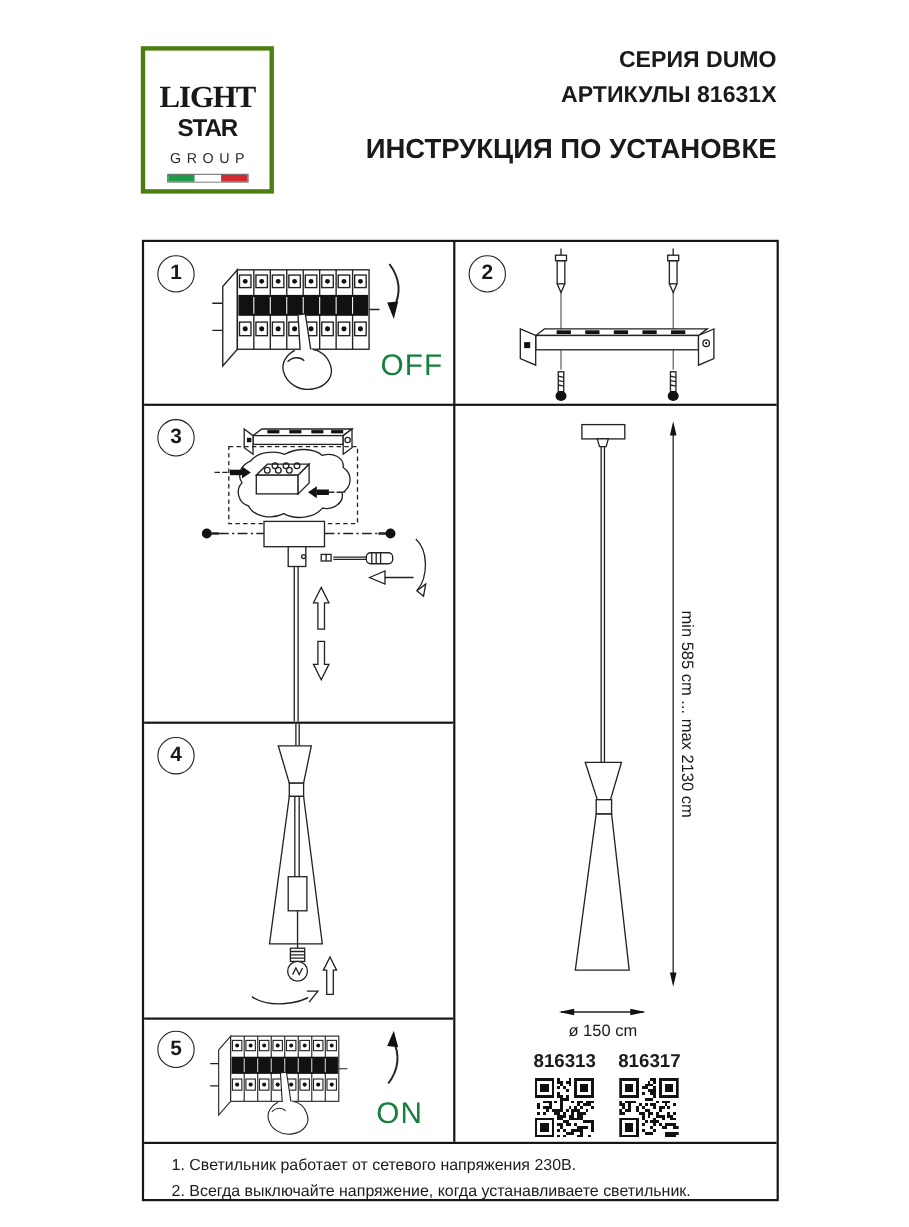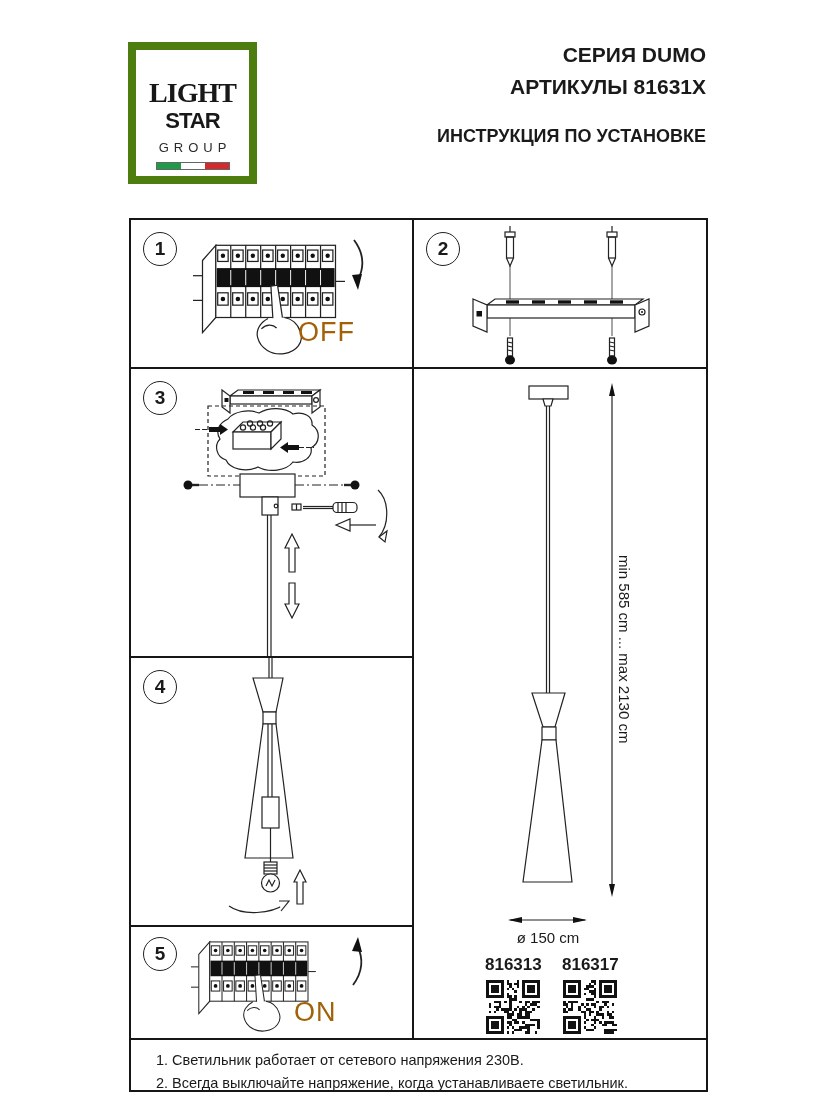--- a/index.html
+++ b/index.html
@@ -1,40 +1,40 @@
 <!DOCTYPE html>
 <html><head>
 <meta charset="utf-8">
 <style>
   html,body{margin:0;padding:0;background:#fff;}
   .page{position:relative;width:826px;height:1115px;background:#fff;overflow:hidden;
         font-family:"Liberation Sans",sans-serif;color:#1a1a1a;}
   
   .logo-box{position:absolute;left:128px;top:42px;width:113px;height:126px;
-            border:8px solid #4d7c0f;text-align:center;}
+            border:4px solid #4d7c0f;text-align:center;}
   .logo-light{font-family:"Liberation Serif",serif;font-weight:bold;font-size:28px;
               letter-spacing:-1px;line-height:26px;margin-top:30px;color:#181818;}
   .logo-star{font-family:Liberation Sans, sans-serif;font-weight:bold;font-size:22px;
              letter-spacing:-1px;line-height:30px;color:#181818;}
   .logo-group{font-size:13px;letter-spacing:5px;margin-top:4px;padding-left:5px;color:#2b2b2b;}
   .logo-flag{display:flex;width:74px;height:8px;margin:7px auto 0;border:1px solid #666;box-sizing:border-box;}
   .logo-flag span{flex:1;}
   .hdr{position:absolute;right:120px;top:39px;text-align:right;font-weight:bold;}
   .hdr-line1,.hdr-line2{font-size:21px;line-height:32px;letter-spacing:0;}
-  .hdr-title{margin-top:17px;font-size:18px;line-height:32px;}
+  .hdr-title{margin-top:17px;font-size:25px;line-height:32px;}
   
   .grid{position:absolute;left:129px;top:218px;width:579px;height:874px;
         border:2px solid #161616;box-sizing:border-box;}
   .gline{position:absolute;background:#161616;}
   .cell{position:absolute;}
   .cell svg{position:absolute;left:0;top:0;}
   .step-circle{position:absolute;left:12px;top:12px;width:34px;height:34px;border:1.6px solid #222;
                border-radius:50%;display:flex;align-items:center;justify-content:center;
                font-size:19px;font-weight:bold;box-sizing:border-box;background:#fff;z-index:2;}
-  .switch-label{position:absolute;font-size:27px;color:#a16207;letter-spacing:1px;}
+  .switch-label{position:absolute;font-size:27px;color:#15803d;letter-spacing:1px;margin-left:48px;}
   
   .dim-v{position:absolute;left:202px;top:186px;writing-mode:vertical-rl;font-size:15px;white-space:nowrap;}
   .dim-h{position:absolute;left:94px;top:527px;width:80px;text-align:center;font-size:15px;margin-top:33px;}
   .art-label{position:absolute;width:58px;text-align:left;font-size:17px;font-weight:bold;top:586px;}
   .qr{position:absolute;width:54px;height:54px;top:611px;}
   
   .notes{position:absolute;left:25px;top:9px;font-size:14.5px;line-height:23px;}
 </style>
 </head>
 <body>

